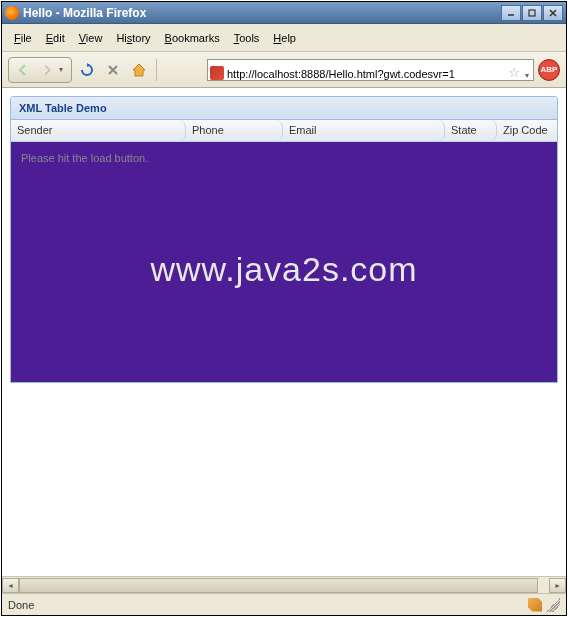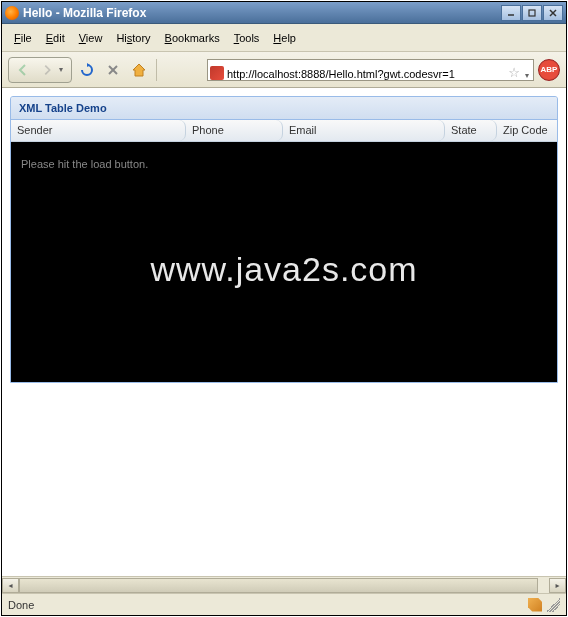--- a/index.html
+++ b/index.html
@@ -183,23 +183,23 @@
   color: #333;
   cursor: pointer;
   border-radius: 7px;
 }
 .col-sender { width: 175px; }
 .col-email { width: 162px; }
 .col-phone { width: 97px; }
 .col-state { width: 52px; }
 .col-zip { flex: 1; border-right: none; }
 .grid-body {
-  background: #000000;
+  background: #4c1d95;
   height: 240px;
-  padding: 16px 10px;
+  padding: 10px 10px;
   color: #888;
   font-size: 11px;
   position: relative;
 }
 .watermark {
   position: absolute;
   top: 50%;
   left: 50%;
   transform: translate(-50%, -30%);
   font-size: 34px;

